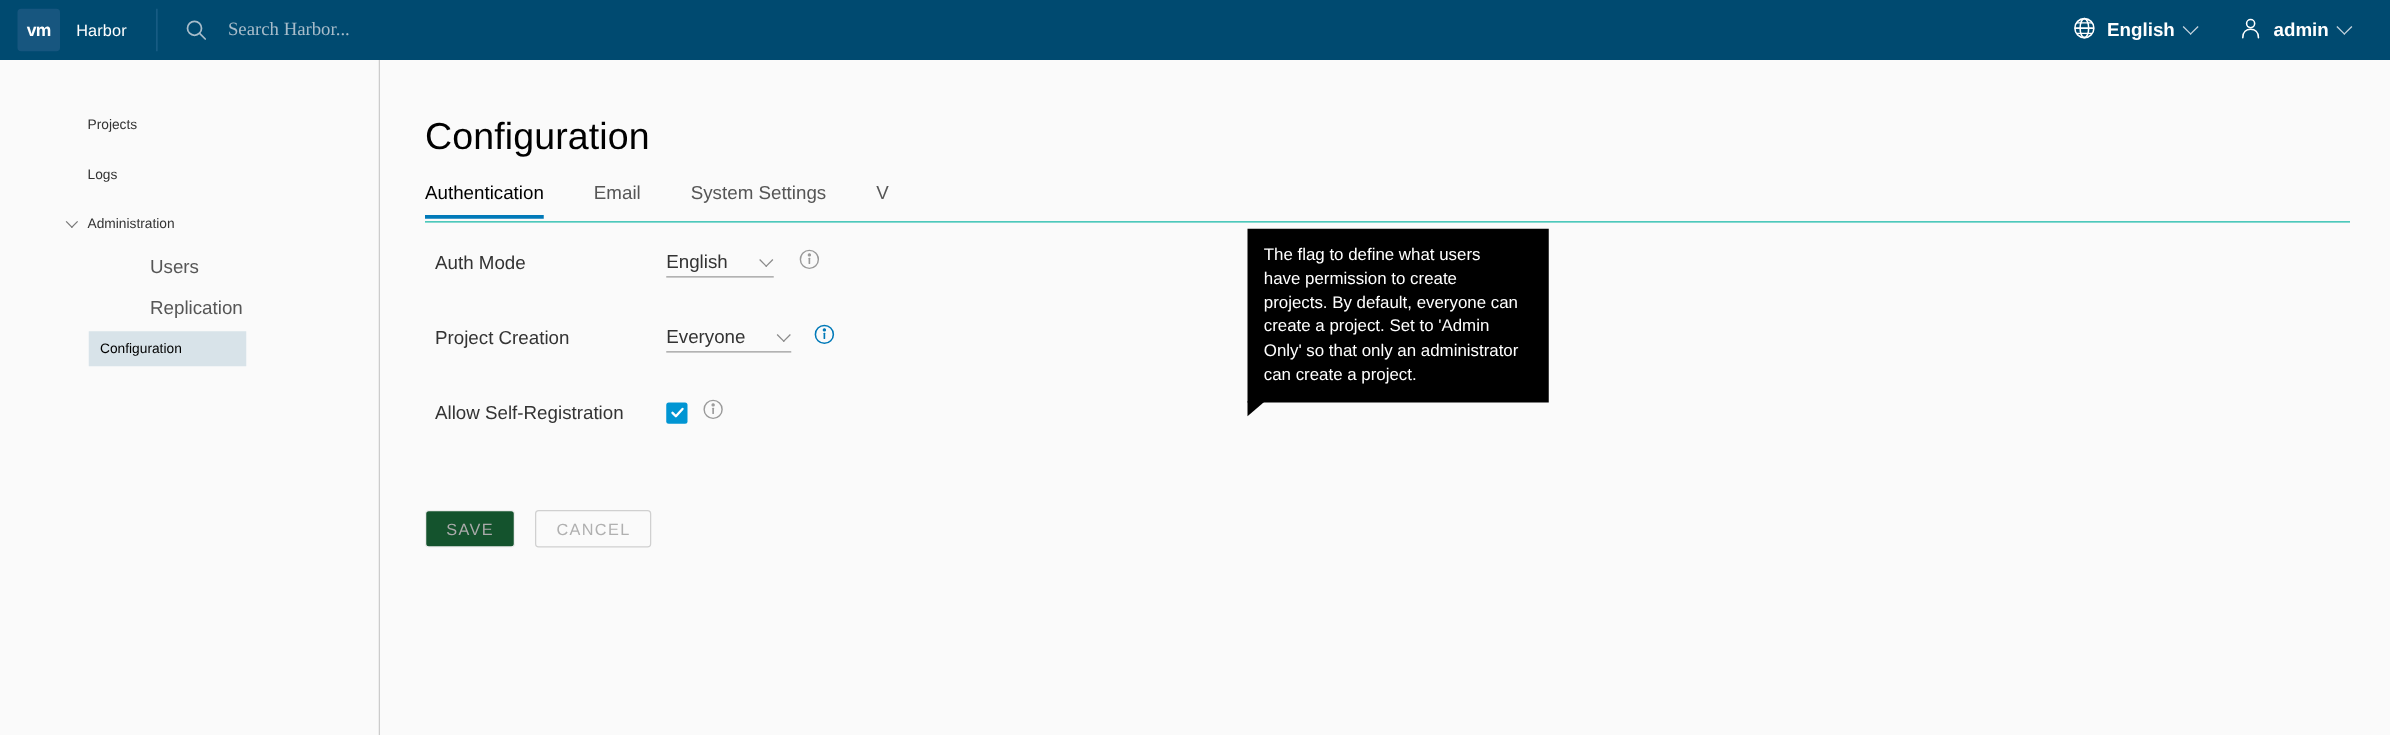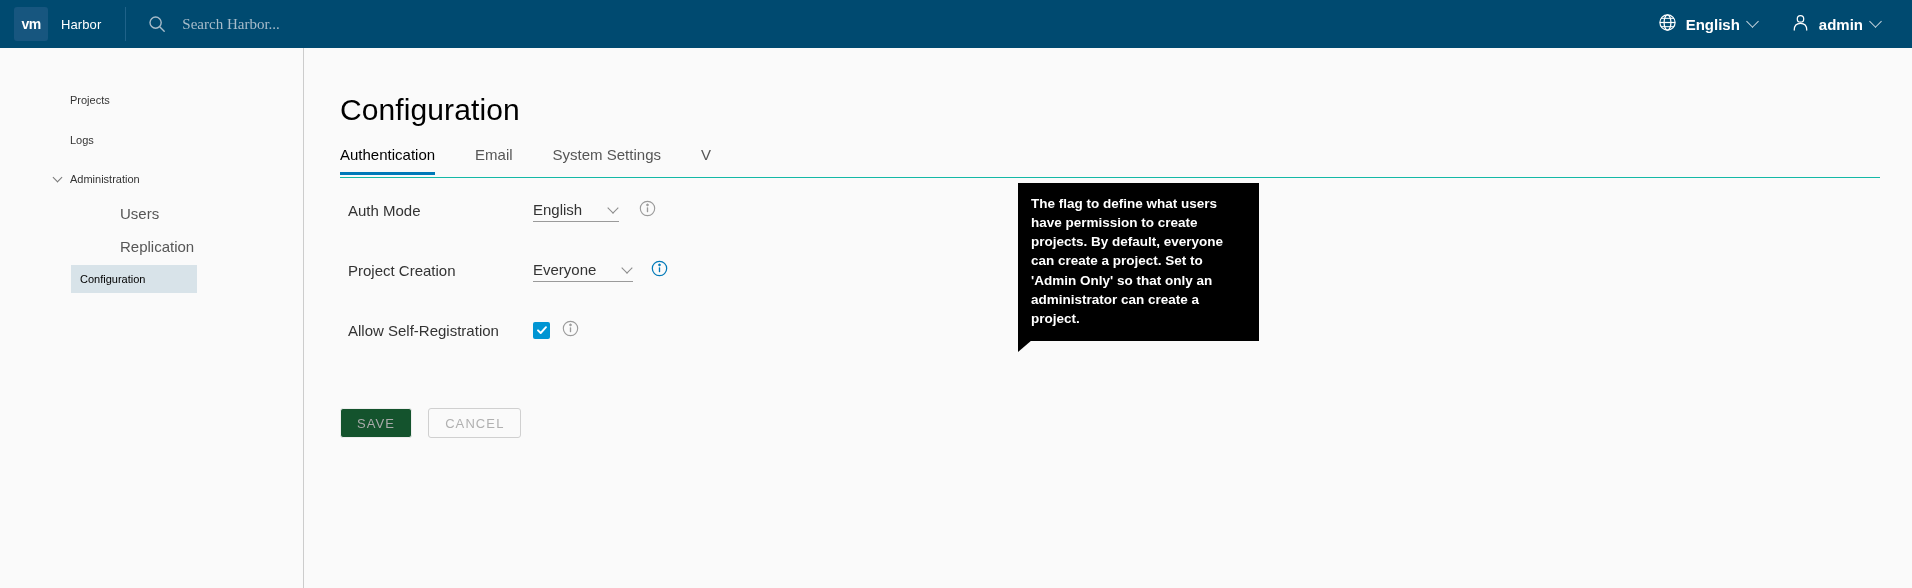--- a/index.html
+++ b/index.html
@@ -232,23 +232,22 @@
   
   .tooltip {
     position: absolute;
     left: 693px; top: 135px;
     width: 241px;
     background: #000000;
     color: #ffffff;
     font-size: 13.5px;
     line-height: 1.42;
     padding: 11px 24px 13px 13px;
-    font-weight: bold;
+    font-weight: normal;
     z-index: 50;
-    margin-left: 20px;
   }
   .tooltip-tail {
     position: absolute;
     left: 0px; bottom: -11px;
     width: 0; height: 0;
     border-top: 12px solid #000000;
     border-right: 14px solid transparent;
   }
 </style>
 </head>

